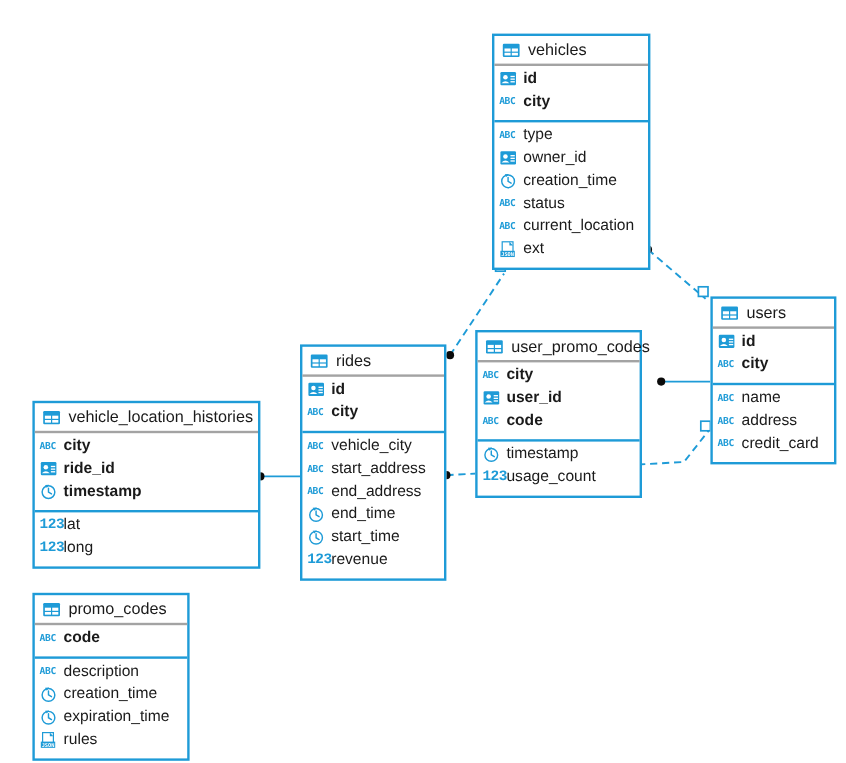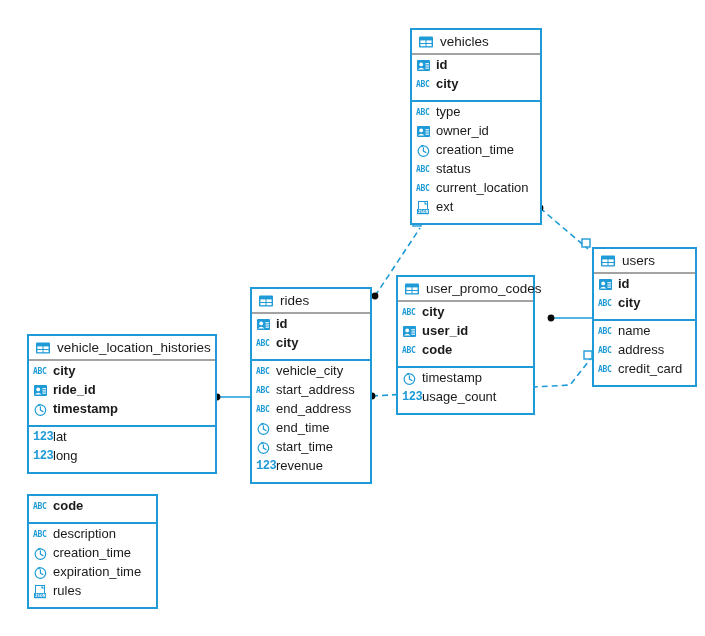--- a/index.html
+++ b/index.html
@@ -429,20 +429,32 @@
           <span class="ico num-ico">123</span>
           <span class="field-name">lat</span>
         </div>
         <div class="field">
           <span class="ico num-ico">123</span>
           <span class="field-name">long</span>
         </div>
       </div>
     </div>
     <div class="entity" style="left: 27px; top: 494px; width: 131px;">
+      <div class="entity-header">
+        <span class="ico hdr-ico">
+          <svg viewBox="0 0 16 16">
+            <rect x="1" y="2.5" width="14" height="11" rx="1" fill="#1E9BD7"></rect>
+            <rect x="2.4" y="6.4" width="5.1" height="2.6" fill="#ffffff"></rect>
+            <rect x="8.5" y="6.4" width="5.1" height="2.6" fill="#ffffff"></rect>
+            <rect x="2.4" y="10" width="5.1" height="2.2" fill="#ffffff"></rect>
+            <rect x="8.5" y="10" width="5.1" height="2.2" fill="#ffffff"></rect>
+          </svg>
+        </span>
+        <span class="entity-title">promo_codes</span>
+      </div>
       <div class="field-group">
         <div class="field key">
           <span class="ico txt-ico">ABC</span>
           <span class="field-name">code</span>
         </div>
       </div>
       <div class="field-group">
         <div class="field">
           <span class="ico txt-ico">ABC</span>
           <span class="field-name">description</span>

